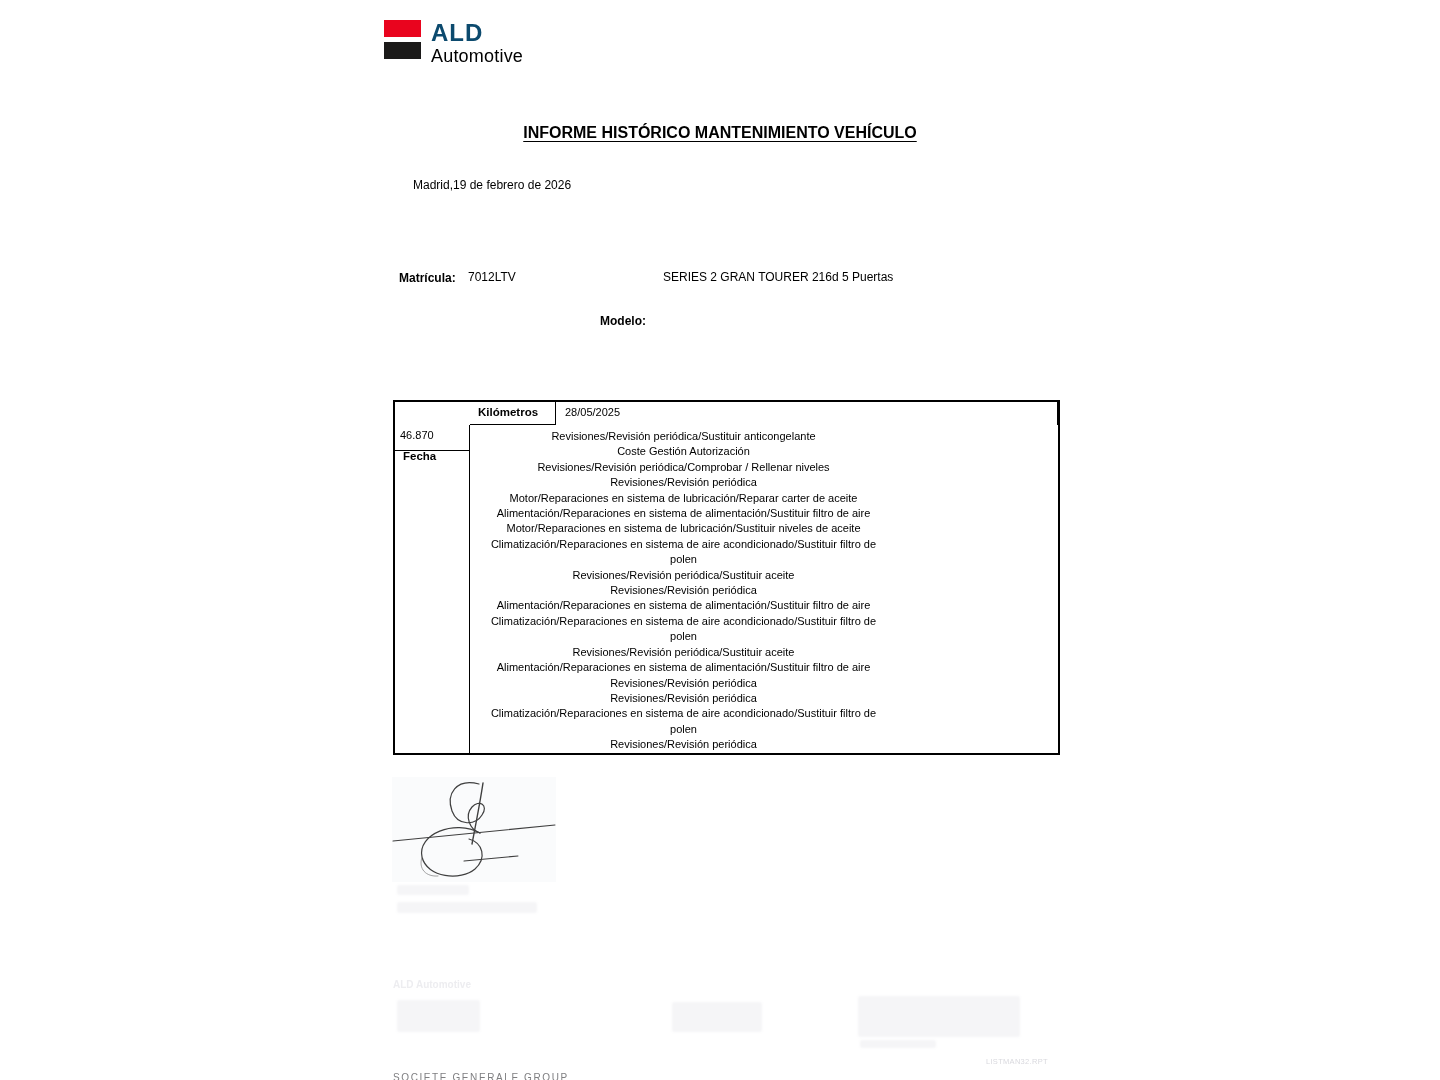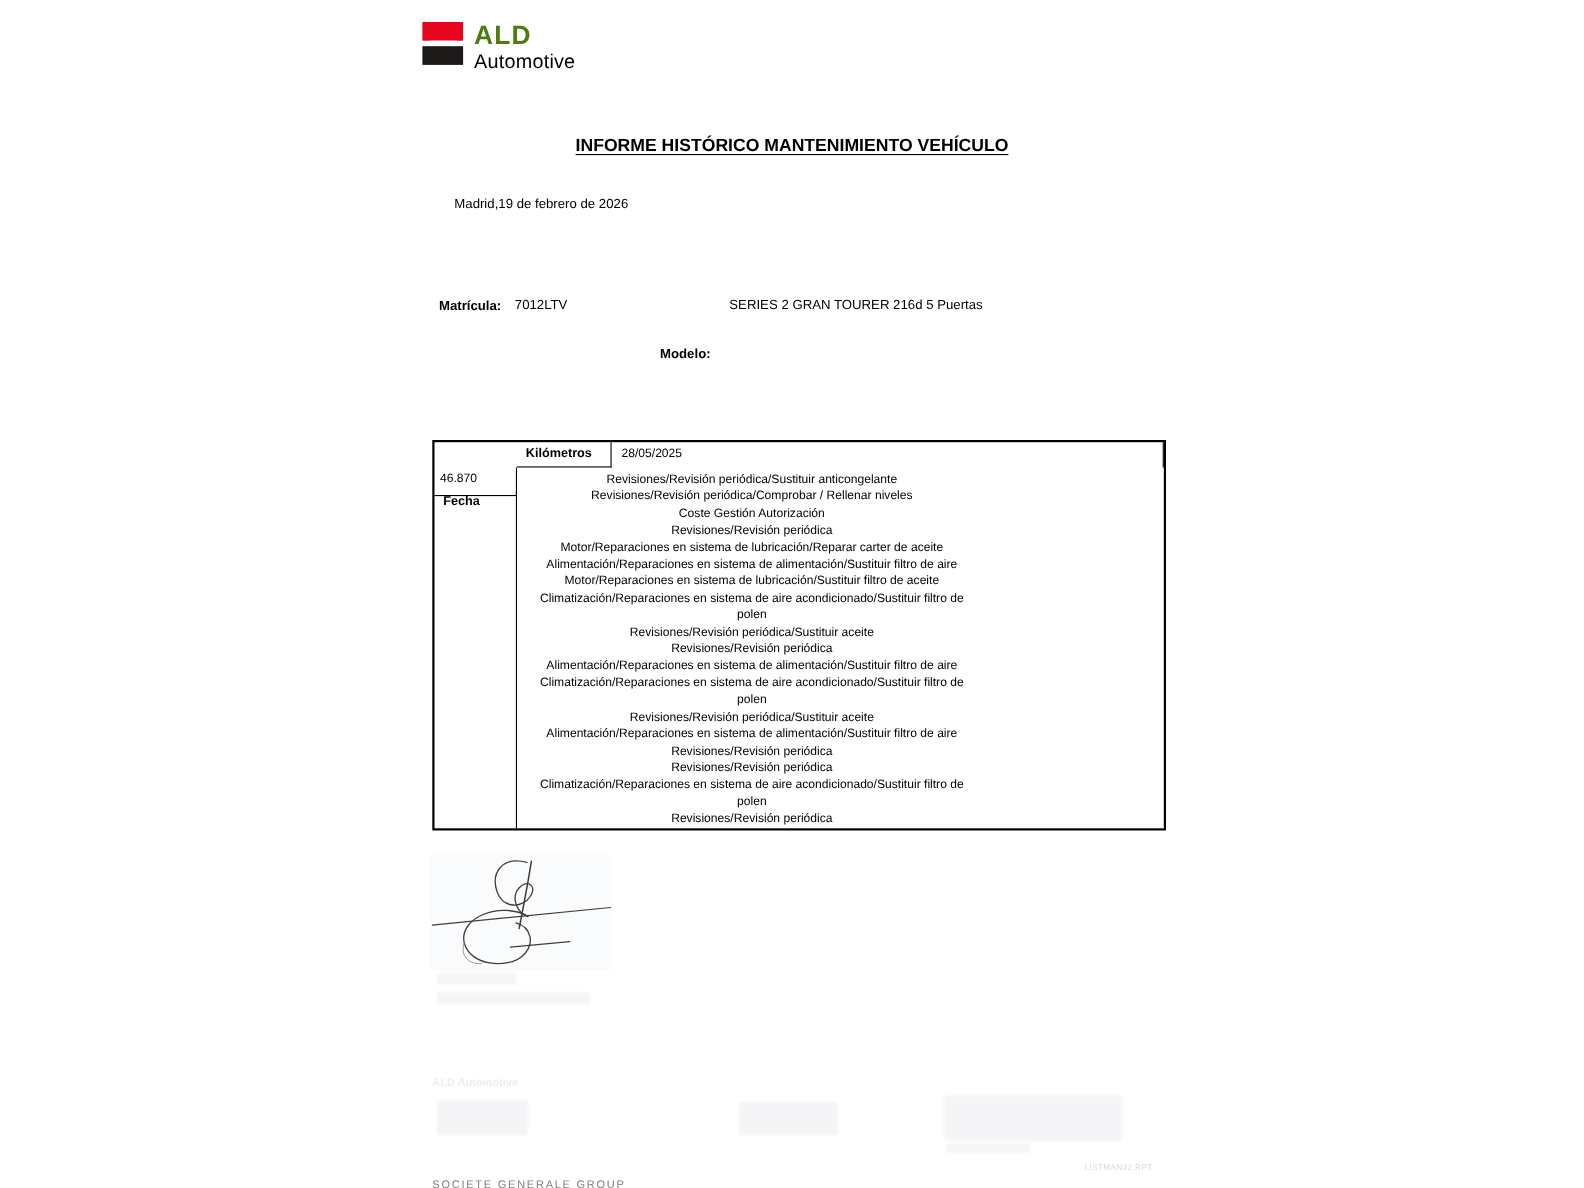--- a/index.html
+++ b/index.html
@@ -10,21 +10,21 @@
   }
   .abs{position:absolute;}
 
   
   .logo{left:384px;top:20px;display:flex;align-items:flex-start;}
   .logo-red-wrap{display:flex;flex-direction:column;width:37px;height:39px;}
   .logo-top{height:17px;background:#e9041e;}
   .logo-mid{height:5px;background:#ffffff;margin:0 7px;}
   .logo-bottom{height:17px;background:#1b1a19;}
   .logo-text{margin-left:10px;line-height:1;}
-  .logo-ald{font-size:24px;font-weight:700;color:#4d7c0f;letter-spacing:1px;margin-top:1px;}
+  .logo-ald{font-size:24px;font-weight:700;color:#0c4a6e;letter-spacing:1px;margin-top:1px;}
   .logo-auto{font-size:18px;font-weight:400;color:#000000;margin-top:2px;letter-spacing:0.2px;}
 
   
   .title{left:0;right:0;top:124px;text-align:center;font-size:16px;font-weight:700;}
   .title span{text-decoration:underline;text-underline-offset:3px;}
 
   .dateline{left:413px;top:178px;font-size:12px;}
 
   .veh-label{font-size:12px;font-weight:700;}
   .veh-value{font-size:12px;}
@@ -100,26 +100,26 @@
 
 <div class="abs hist-table">
   <div class="cell th c1">Fecha</div>
   <div class="cell th c2">Kilómetros</div>
 
   <div class="cell td c1">28/05/2025</div>
   <div class="cell td c2">46.870</div>
   <div class="cell td c3">
     <div class="maint-list">
         <div class="maint-line">Revisiones/Revisión periódica/Sustituir anticongelante</div>
+        <div class="maint-line">Coste Gestión Autorización</div>
         <div class="maint-line">Revisiones/Revisión periódica/Comprobar / Rellenar niveles</div>
-        <div class="maint-line">Coste Gestión Autorización</div>
         <div class="maint-line">Revisiones/Revisión periódica</div>
         <div class="maint-line">Motor/Reparaciones en sistema de lubricación/Reparar carter de aceite</div>
         <div class="maint-line">Alimentación/Reparaciones en sistema de alimentación/Sustituir filtro de aire</div>
-        <div class="maint-line">Motor/Reparaciones en sistema de lubricación/Sustituir filtro de aceite</div>
+        <div class="maint-line">Motor/Reparaciones en sistema de lubricación/Sustituir niveles de aceite</div>
         <div class="maint-line">Climatización/Reparaciones en sistema de aire acondicionado/Sustituir filtro de polen</div>
         <div class="maint-line">Revisiones/Revisión periódica/Sustituir aceite</div>
         <div class="maint-line">Revisiones/Revisión periódica</div>
         <div class="maint-line">Alimentación/Reparaciones en sistema de alimentación/Sustituir filtro de aire</div>
         <div class="maint-line">Climatización/Reparaciones en sistema de aire acondicionado/Sustituir filtro de polen</div>
         <div class="maint-line">Revisiones/Revisión periódica/Sustituir aceite</div>
         <div class="maint-line">Alimentación/Reparaciones en sistema de alimentación/Sustituir filtro de aire</div>
         <div class="maint-line">Revisiones/Revisión periódica</div>
         <div class="maint-line">Revisiones/Revisión periódica</div>
         <div class="maint-line">Climatización/Reparaciones en sistema de aire acondicionado/Sustituir filtro de polen</div>

